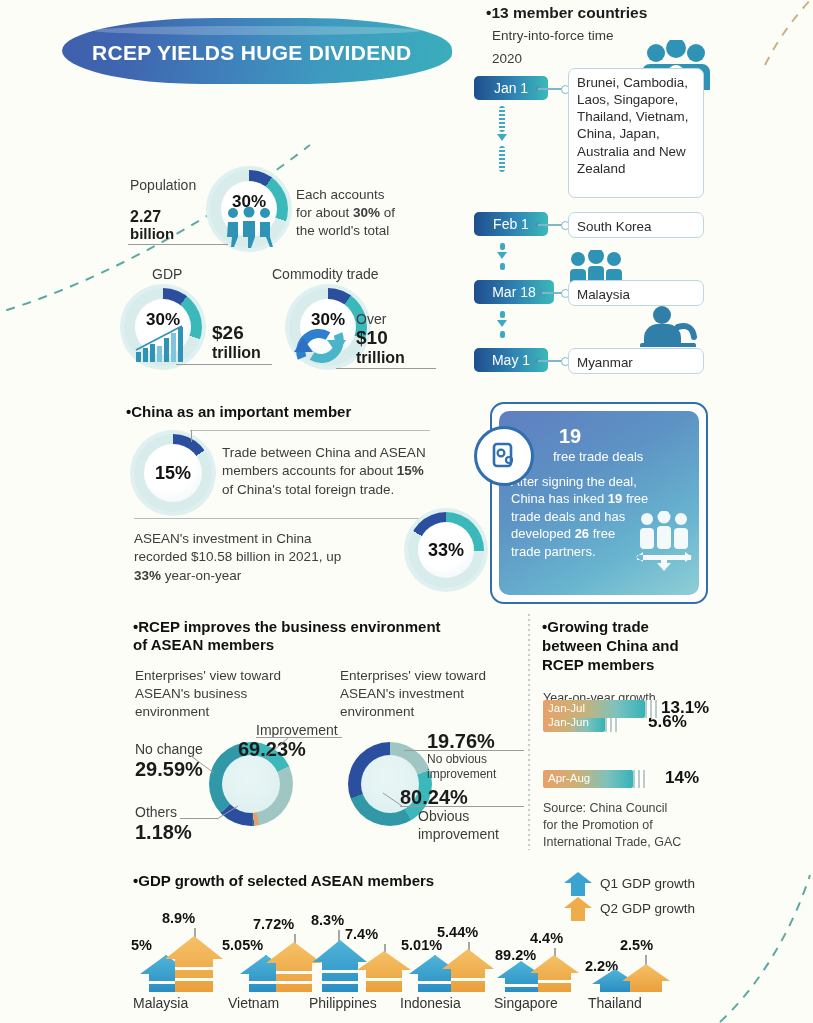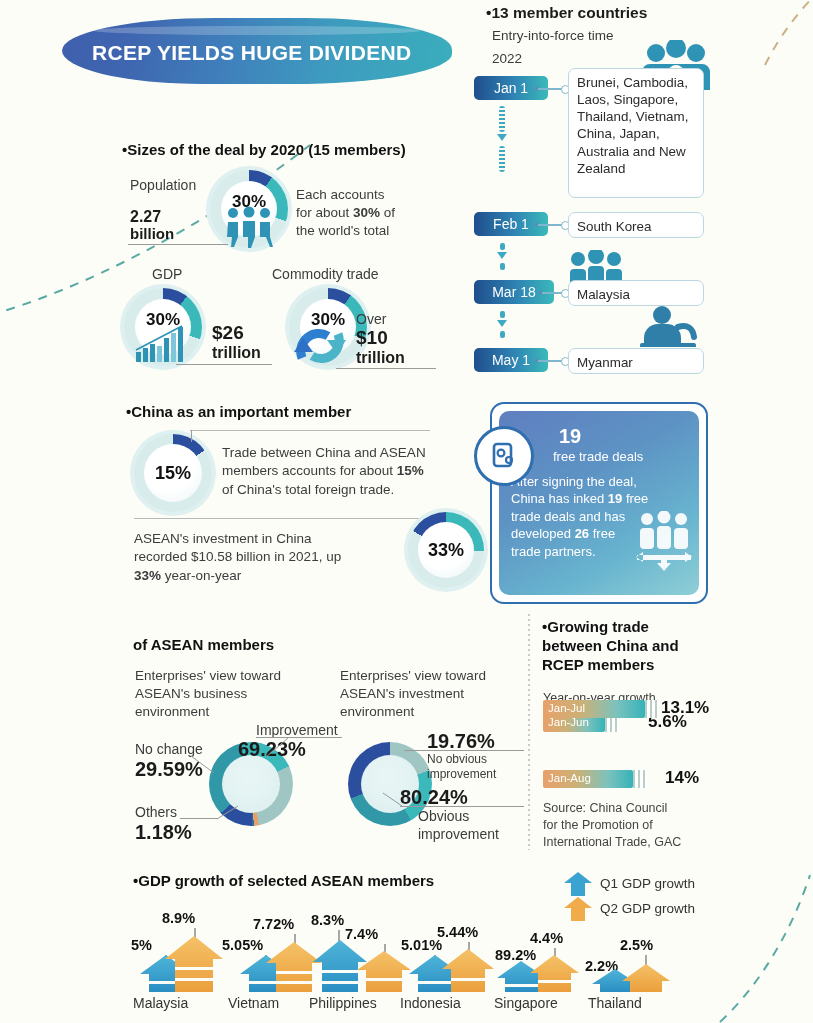--- a/index.html
+++ b/index.html
@@ -125,21 +125,21 @@
   </svg>
   <svg class="deco" style="left:700px;top:870px;" width="115" height="155">
     <path d="M20 152 C 60 115, 92 60, 110 5" fill="none" stroke="#5aa9a3" stroke-width="2" stroke-dasharray="9 8"></path>
   </svg>
 
   <div class="brush"></div>
   <div class="brush-title">RCEP YIELDS HUGE DIVIDEND</div>
 
   <div class="tl-title">•13 member countries</div>
   <div class="tl-sub">Entry-into-force time</div>
-  <div class="tl-year">2022</div>
+  <div class="tl-year">2020</div>
 
   <svg class="deco" style="left:640px;top:40px;" width="72" height="52">
     <circle cx="16" cy="13" r="9" fill="#2f93b5"></circle>
       <circle cx="36" cy="8" r="10" fill="#2f93b5"></circle>
       <circle cx="56" cy="13" r="9" fill="#2f93b5"></circle>
     <path d="M2 50 v-18 a8 8 0 0 1 8-8 h52 a8 8 0 0 1 8 8 v18 h-14 v-10 h-40 v10 z" fill="#2f93b5"></path>
     <circle cx="36" cy="33" r="8" fill="#fdfdf8"></circle>
   </svg>
 
   <div class="date-badge" style="left:474px;top:76px;width:56px;">Jan 1</div>
@@ -187,21 +187,20 @@
     <path d="M40 22 q14 -4 16 10" stroke="#2f7fa8" stroke-width="6" fill="none" stroke-linecap="round"></path>
     <rect x="2" y="38" width="56" height="7" rx="2" fill="#2f7fa8"></rect>
   </svg>
 
   <div class="date-badge" style="left:474px;top:348px;width:56px;">May 1</div>
   <div class="tl-dot" style="left:534px;top:358px;"></div>
   <div class="tl-conn" style="left:538px;top:360px;width:24px;"></div>
   <div class="tl-ring" style="left:561px;top:357px;"></div>
   <div class="tl-box" style="left:568px;top:348px;width:118px;height:14px;">Myanmar</div>
 
-  <div class="sec-head" style="position:absolute;left:122px;top:141px;">•Sizes of the deal by 2020 (15 members)</div>
 
   <div class="halo" style="left:206px;top:166px;width:86px;height:86px;"></div>
   <div class="donut" style="left:210px;top:170px;width:78px;height:78px;background:conic-gradient(from 0deg,#2b4f9e 0deg 36deg,#3bb9ba 36deg 108deg,#d9ecec 108deg 360deg);">
     <div class="hole" style="width:56px;height:56px;">
       <span class="plabel" style="font-size:17px;margin-top:-14px;">30%</span>
     </div>
   </div>
   <svg class="deco" style="left:224px;top:206px;" width="50" height="42">
     <circle cx="9" cy="7" r="5" fill="#2f93b5"></circle>
       <circle cx="25" cy="6" r="5.5" fill="#2f93b5"></circle>
@@ -315,21 +314,21 @@
         <rect x="5" y="3" width="17" height="22" rx="3" fill="none" stroke="#2f6fb0" stroke-width="2.6"></rect>
         <circle cx="12" cy="12" r="3.4" fill="none" stroke="#2f6fb0" stroke-width="2.2"></circle>
         <circle cx="20" cy="19" r="3" fill="none" stroke="#2f6fb0" stroke-width="2.2"></circle>
       </svg>
     </div>
   </div>
 
   <div class="vdots" style="left:528px;top:614px;height:236px;"></div>
 
   <div class="sec-head" style="position:absolute;left:133px;top:618px;width:400px;">
-    <br>
+    <span>•RCEP improves the business environment</span><br>
     <span>of ASEAN members</span>
   </div>
 
   <div class="sub" style="position:absolute;left:135px;top:667px;width:200px;">
     <span>Enterprises' view toward</span><br>
     <span>ASEAN's business</span><br>
     <span>environment</span>
   </div>
   <div class="donut" style="left:209px;top:742px;width:84px;height:84px;background:conic-gradient(from 176deg,#2b6f9e 0deg 2deg,#2b4f9e 2deg 50deg,#3198a8 50deg 170deg,#3bb9ba 170deg 249deg,#9fc6c2 249deg 353deg,#e8a06a 353deg 360deg);">
     <div class="hole" style="width:58px;height:58px;background:radial-gradient(circle at 45% 38%,#eaf6f6 0%,#dbeeee 100%);"></div>
@@ -395,21 +394,21 @@
 
   <div class="gbar-row" style="left:543px;top:700px;width:200px;">
     <div class="gbar" style="width:102px;"></div>
     <div class="gbar-label">Jan-Jul</div>
     <div class="gticks" style="left:102px;"></div>
     <div class="gval" style="left:118px;top:-2px;">13.1%</div>
   </div>
 
   <div class="gbar-row" style="left:543px;top:770px;width:200px;">
     <div class="gbar" style="width:90px;"></div>
-    <div class="gbar-label">Jan-Aug</div>
+    <div class="gbar-label">Apr-Aug</div>
     <div class="gticks" style="left:90px;"></div>
     <div class="gval" style="left:122px;top:-2px;">14%</div>
   </div>
 
   <div class="sub" style="position:absolute;left:543px;top:800px;font-size:12.5px;line-height:1.34;color:#444;">
     <span>Source: China Council</span><br>
     <span>for the Promotion of</span><br>
     <span>International Trade, GAC</span>
   </div>
 

